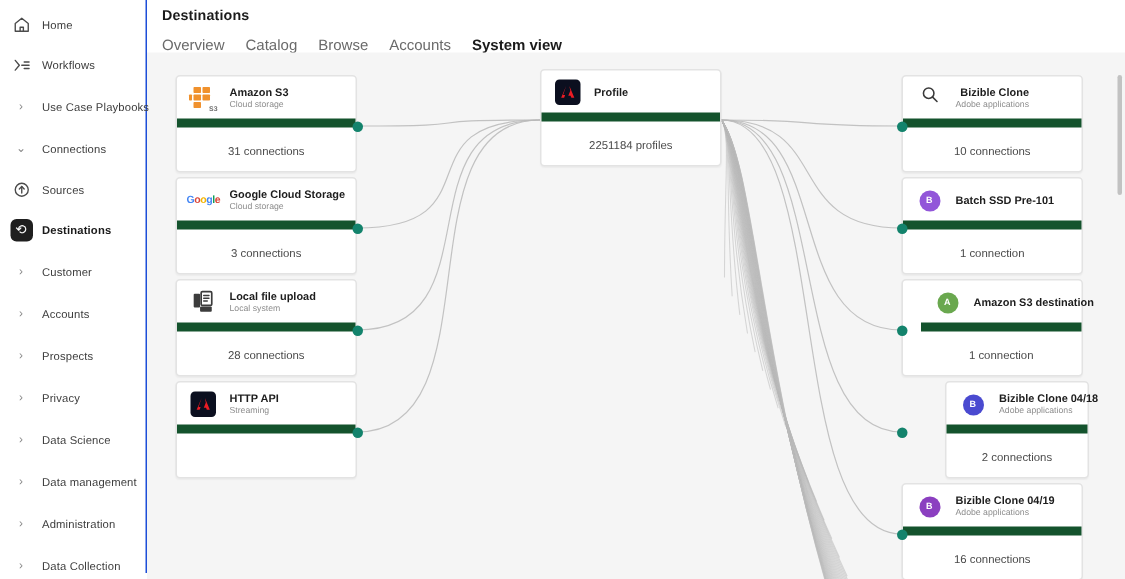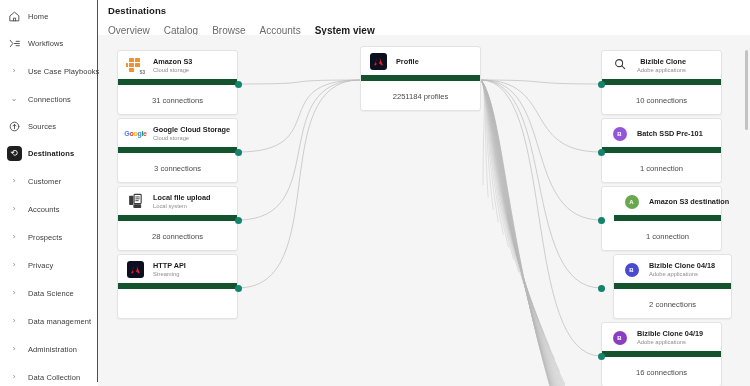--- a/index.html
+++ b/index.html
@@ -465,21 +465,21 @@
               <div class="card-ico">
                 <span class="avatar" style="background:#6aa84f">A</span>
               </div>
               <div class="card-txt">
                 <div class="card-title">Amazon S3 destination</div>
               </div>
             </div>
             <div class="card-foot">1 connection</div>
           </div>
           <div class="port" style="top: 181.5px; left: 499.5px;"></div>
-          <div class="card" style="left: 515px; top: 219px; width: 119px; height: 65px;">
+          <div class="card" style="left: 532px; top: 219px; width: 96px; height: 65px;">
             <div class="card-head">
               <div class="card-ico">
                 <span class="avatar" style="background:#4a4ad0">B</span>
               </div>
               <div class="card-txt">
                 <div class="card-title">Bizible Clone 04/18</div>
                 <div class="card-sub">Adobe applications</div>
               </div>
             </div>
             <div class="card-foot">2 connections</div>

